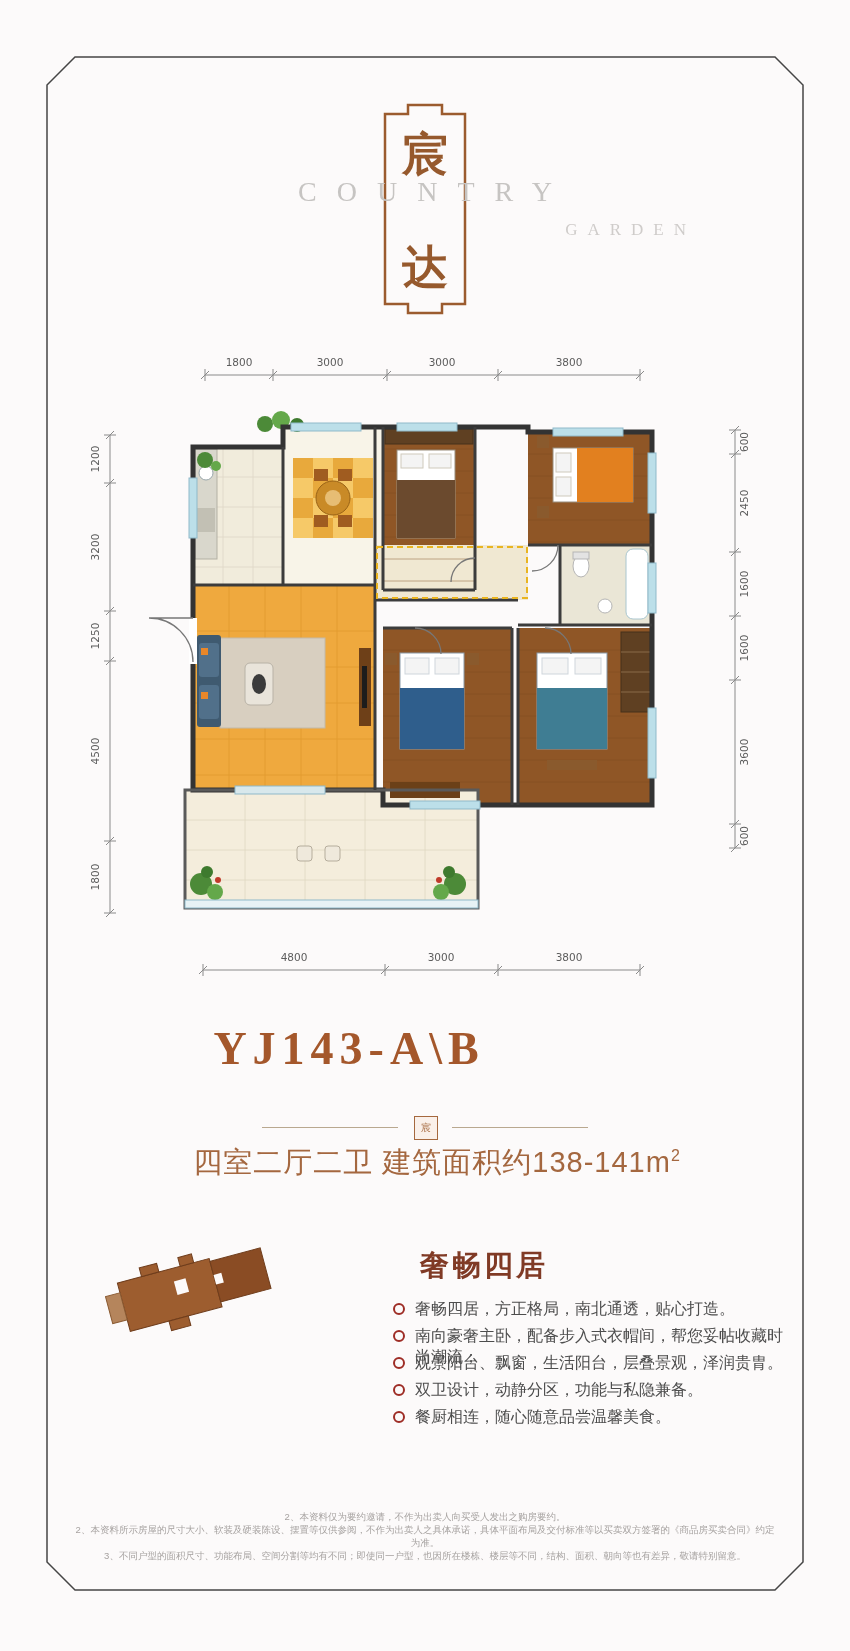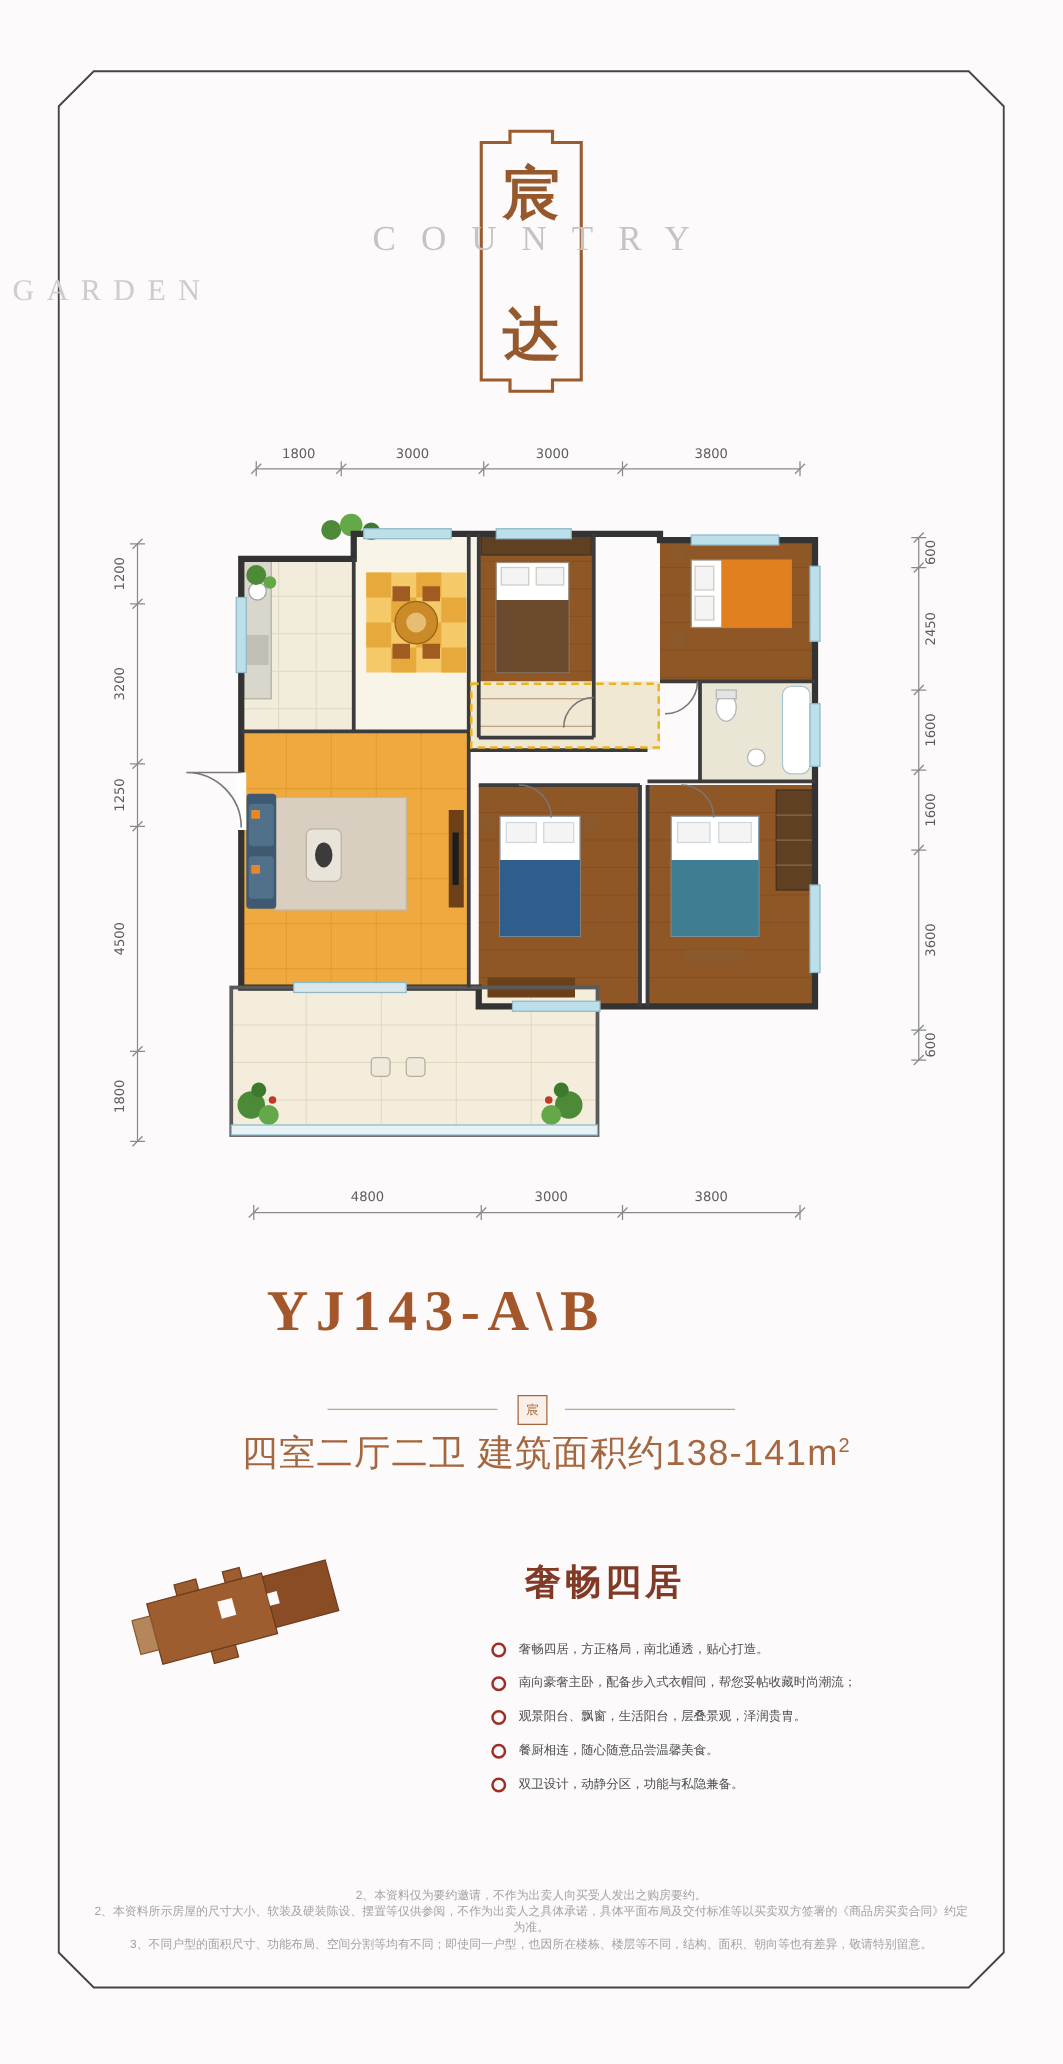--- a/index.html
+++ b/index.html
@@ -11,43 +11,43 @@
   .frame-svg{left:0;top:0;width:850px;height:1651px;pointer-events:none;}
 
   
   .logo-frame{left:382px;top:103px;width:86px;height:212px;}
   .logo-hanzi{width:86px;text-align:center;font-family:"Liberation Serif","DejaVu Serif",serif;
     font-size:46px;font-weight:bold;color:#96592d;line-height:1;}
   .logo-hanzi.top{left:382px;top:132px;}
   .logo-hanzi.bottom{left:382px;top:245px;}
   .logo-en1{left:0;top:176px;width:850px;text-align:center;font-family:"Liberation Serif","DejaVu Serif",serif;
     font-size:28px;color:#c6c4c2;letter-spacing:20px;text-indent:20px;}
-  .logo-en2{left:0;top:220px;width:696px;text-align:left;font-family:"Liberation Serif","DejaVu Serif",serif;
-    font-size:24px;color:#cfccca;letter-spacing:10px;text-indent:10px;}
+  .logo-en2{left:0;top:220px;width:696px;text-align:right;font-family:"Liberation Serif","DejaVu Serif",serif;
+    font-size:17px;color:#cfccca;letter-spacing:10px;text-indent:10px;}
 
   
   .plan-svg{left:85px;top:348px;width:680px;height:640px;}
   .dim{font-family:"DejaVu Sans",sans-serif;font-size:10.5px;fill:#5c5c5c;}
 
   
   .model-title{left:0;top:1022px;width:698px;text-align:center;
     font-family:"Liberation Serif","DejaVu Serif",serif;font-size:46px;font-weight:bold;
     color:#a4572b;letter-spacing:6px;}
   .divider-line{top:1127px;height:1px;background:#b9a88f;width:136px;}
   .divider-line.l{left:262px;} .divider-line.r{left:452px;}
   .stamp{left:414px;top:1116px;width:22px;height:22px;border:1.5px solid #a5683e;background:#faf0ea;
     display:flex;align-items:center;justify-content:center;font-size:10px;color:#a5683e;
     font-family:"Liberation Serif",serif;}
   .spec{left:0;top:1143px;width:850px;text-align:center;color:#a4673f;font-size:29px;letter-spacing:1px;padding-left:12px;}
   .spec sup{font-size:16px;}
 
   
   .feat-heading{left:420px;top:1246px;font-size:29px;font-weight:bold;color:#803a25;letter-spacing:3px;}
   .feat-list{left:393px;top:1299px;width:390px;list-style:none;margin:0;padding:0;}
-  .feat-list li{display:flex;align-items:flex-end;height:27px;color:#4d4d4d;font-size:10px;}
+  .feat-list li{display:flex;align-items:flex-start;height:27px;color:#4d4d4d;font-size:16px;}
   .bullet{flex:0 0 auto;width:8px;height:8px;border:2.2px solid #9e2d26;border-radius:50%;
     margin:4px 10px 0 0;box-sizing:content-box;}
 
   
   .miniplan-svg{left:105px;top:1218px;width:180px;height:130px;}
 
   
   .disclaimer{left:75px;top:1510px;width:700px;text-align:center;color:#a6a2a0;font-size:9.5px;line-height:13px;}
 </style>
 </head>
@@ -306,25 +306,25 @@
     <li>
         <span class="bullet"></span>
         <span>南向豪奢主卧，配备步入式衣帽间，帮您妥帖收藏时尚潮流；</span>
       </li>
     <li>
         <span class="bullet"></span>
         <span>观景阳台、飘窗，生活阳台，层叠景观，泽润贵胄。</span>
       </li>
     <li>
         <span class="bullet"></span>
+        <span>双卫设计，动静分区，功能与私隐兼备。</span>
+      </li>
+    <li>
+        <span class="bullet"></span>
         <span>餐厨相连，随心随意品尝温馨美食。</span>
-      </li>
-    <li>
-        <span class="bullet"></span>
-        <span>双卫设计，动静分区，功能与私隐兼备。</span>
       </li>
   </ul>
 
   <div class="abs disclaimer">
     <div>2、本资料仅为要约邀请，不作为出卖人向买受人发出之购房要约。</div>
     <div>2、本资料所示房屋的尺寸大小、软装及硬装陈设、摆置等仅供参阅，不作为出卖人之具体承诺，具体平面布局及交付标准等以买卖双方签署的《商品房买卖合同》约定为准。</div>
     <div>3、不同户型的面积尺寸、功能布局、空间分割等均有不同；即使同一户型，也因所在楼栋、楼层等不同，结构、面积、朝向等也有差异，敬请特别留意。</div>
   </div>
 
 </div>

